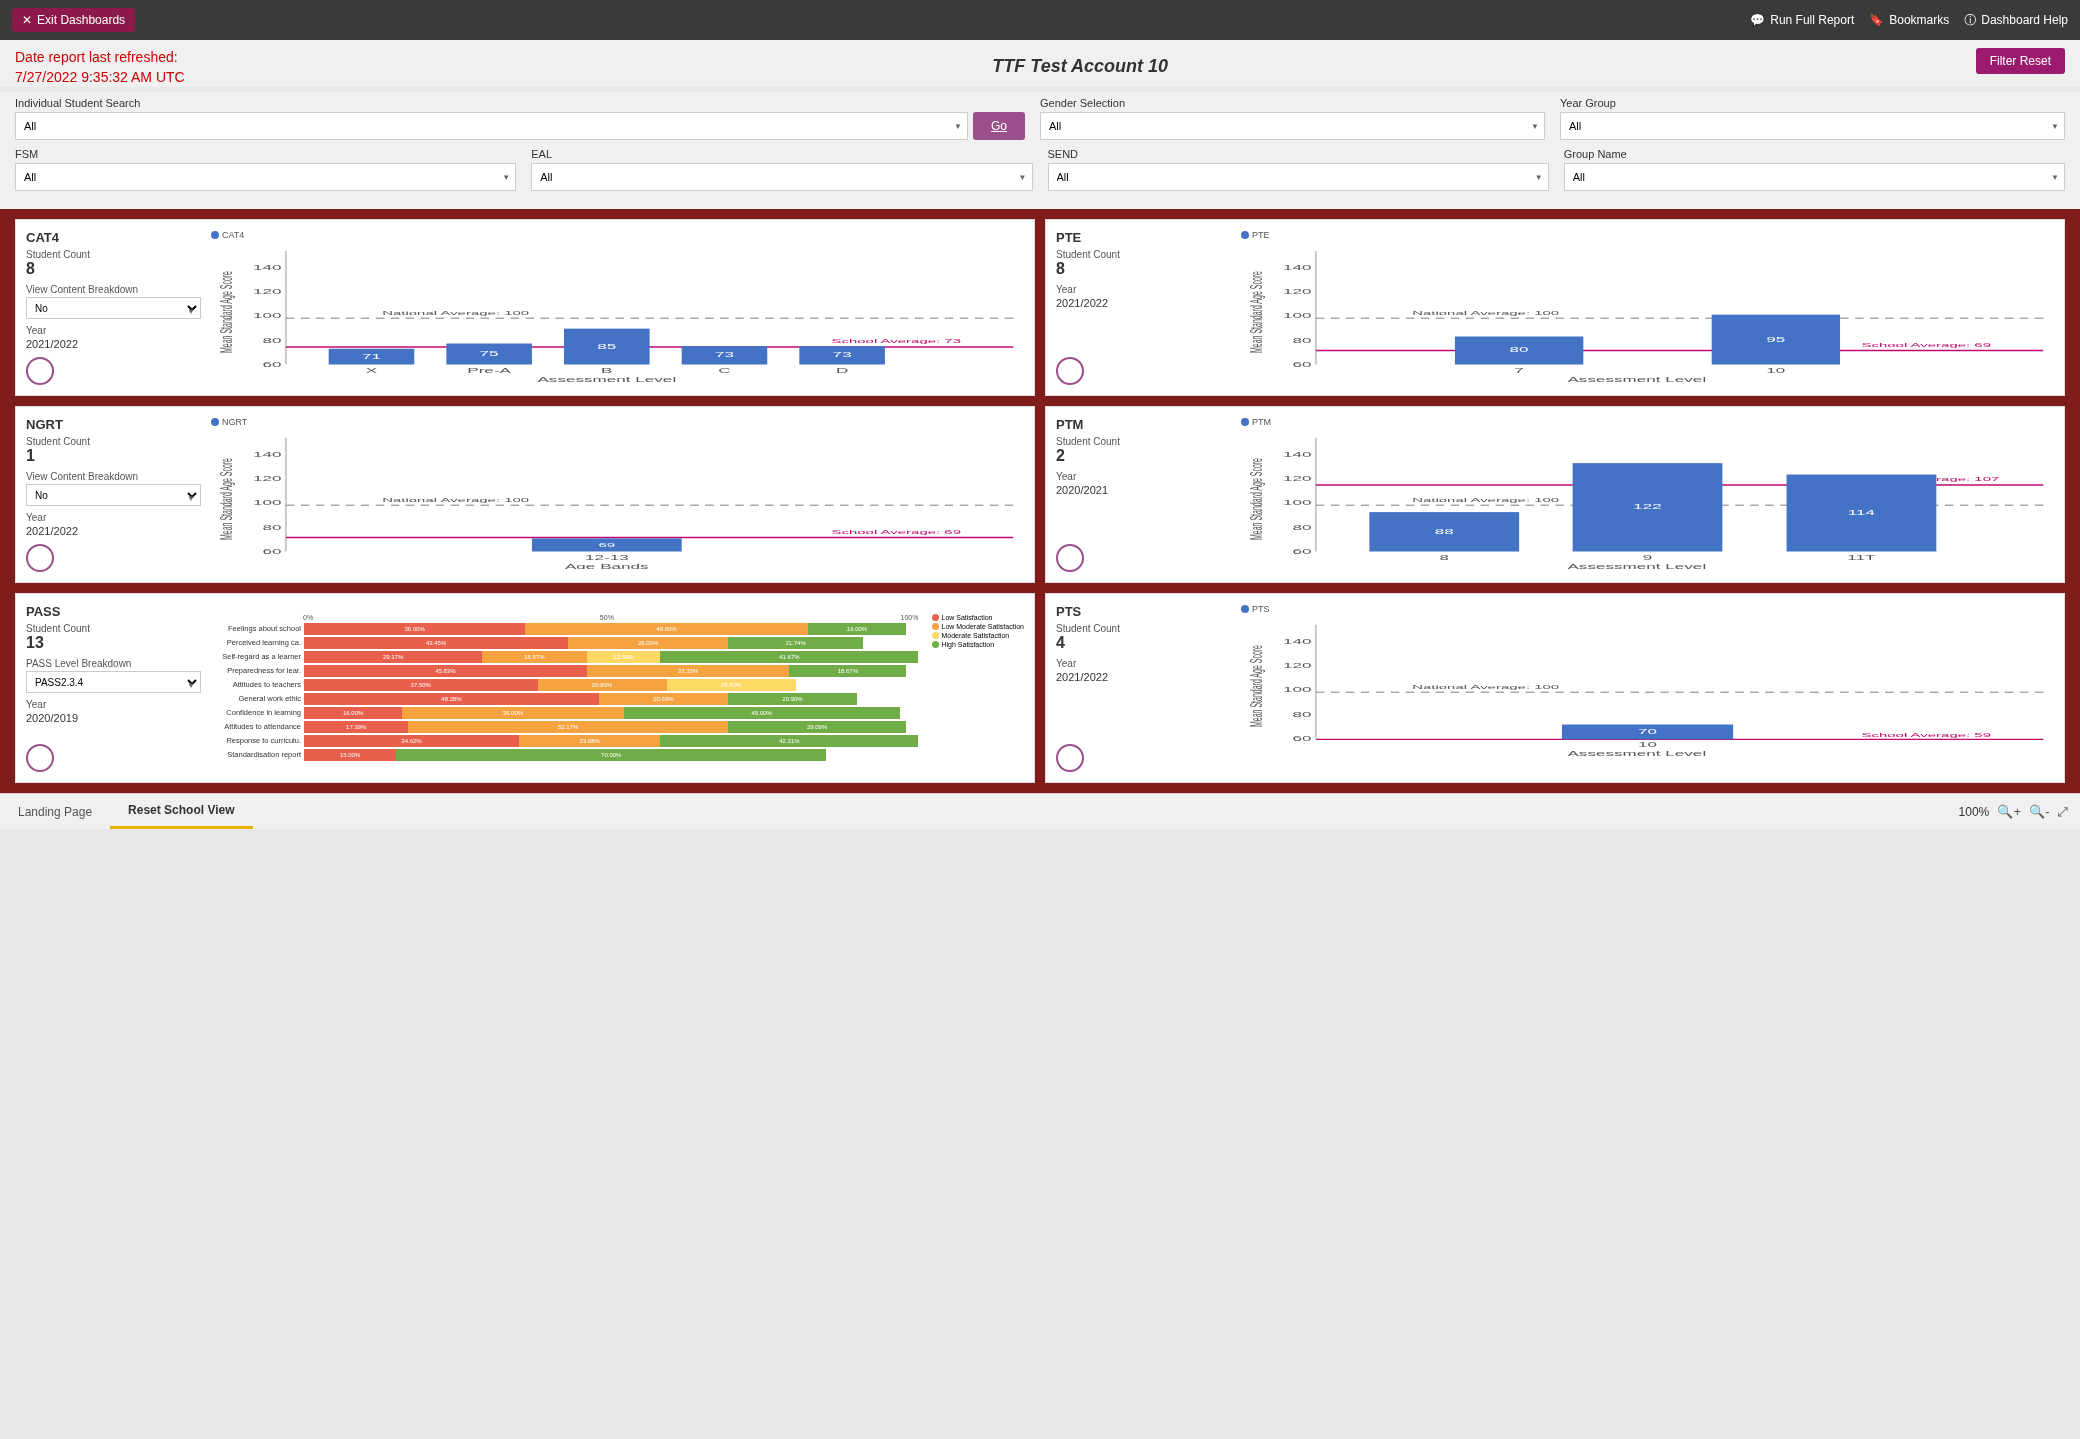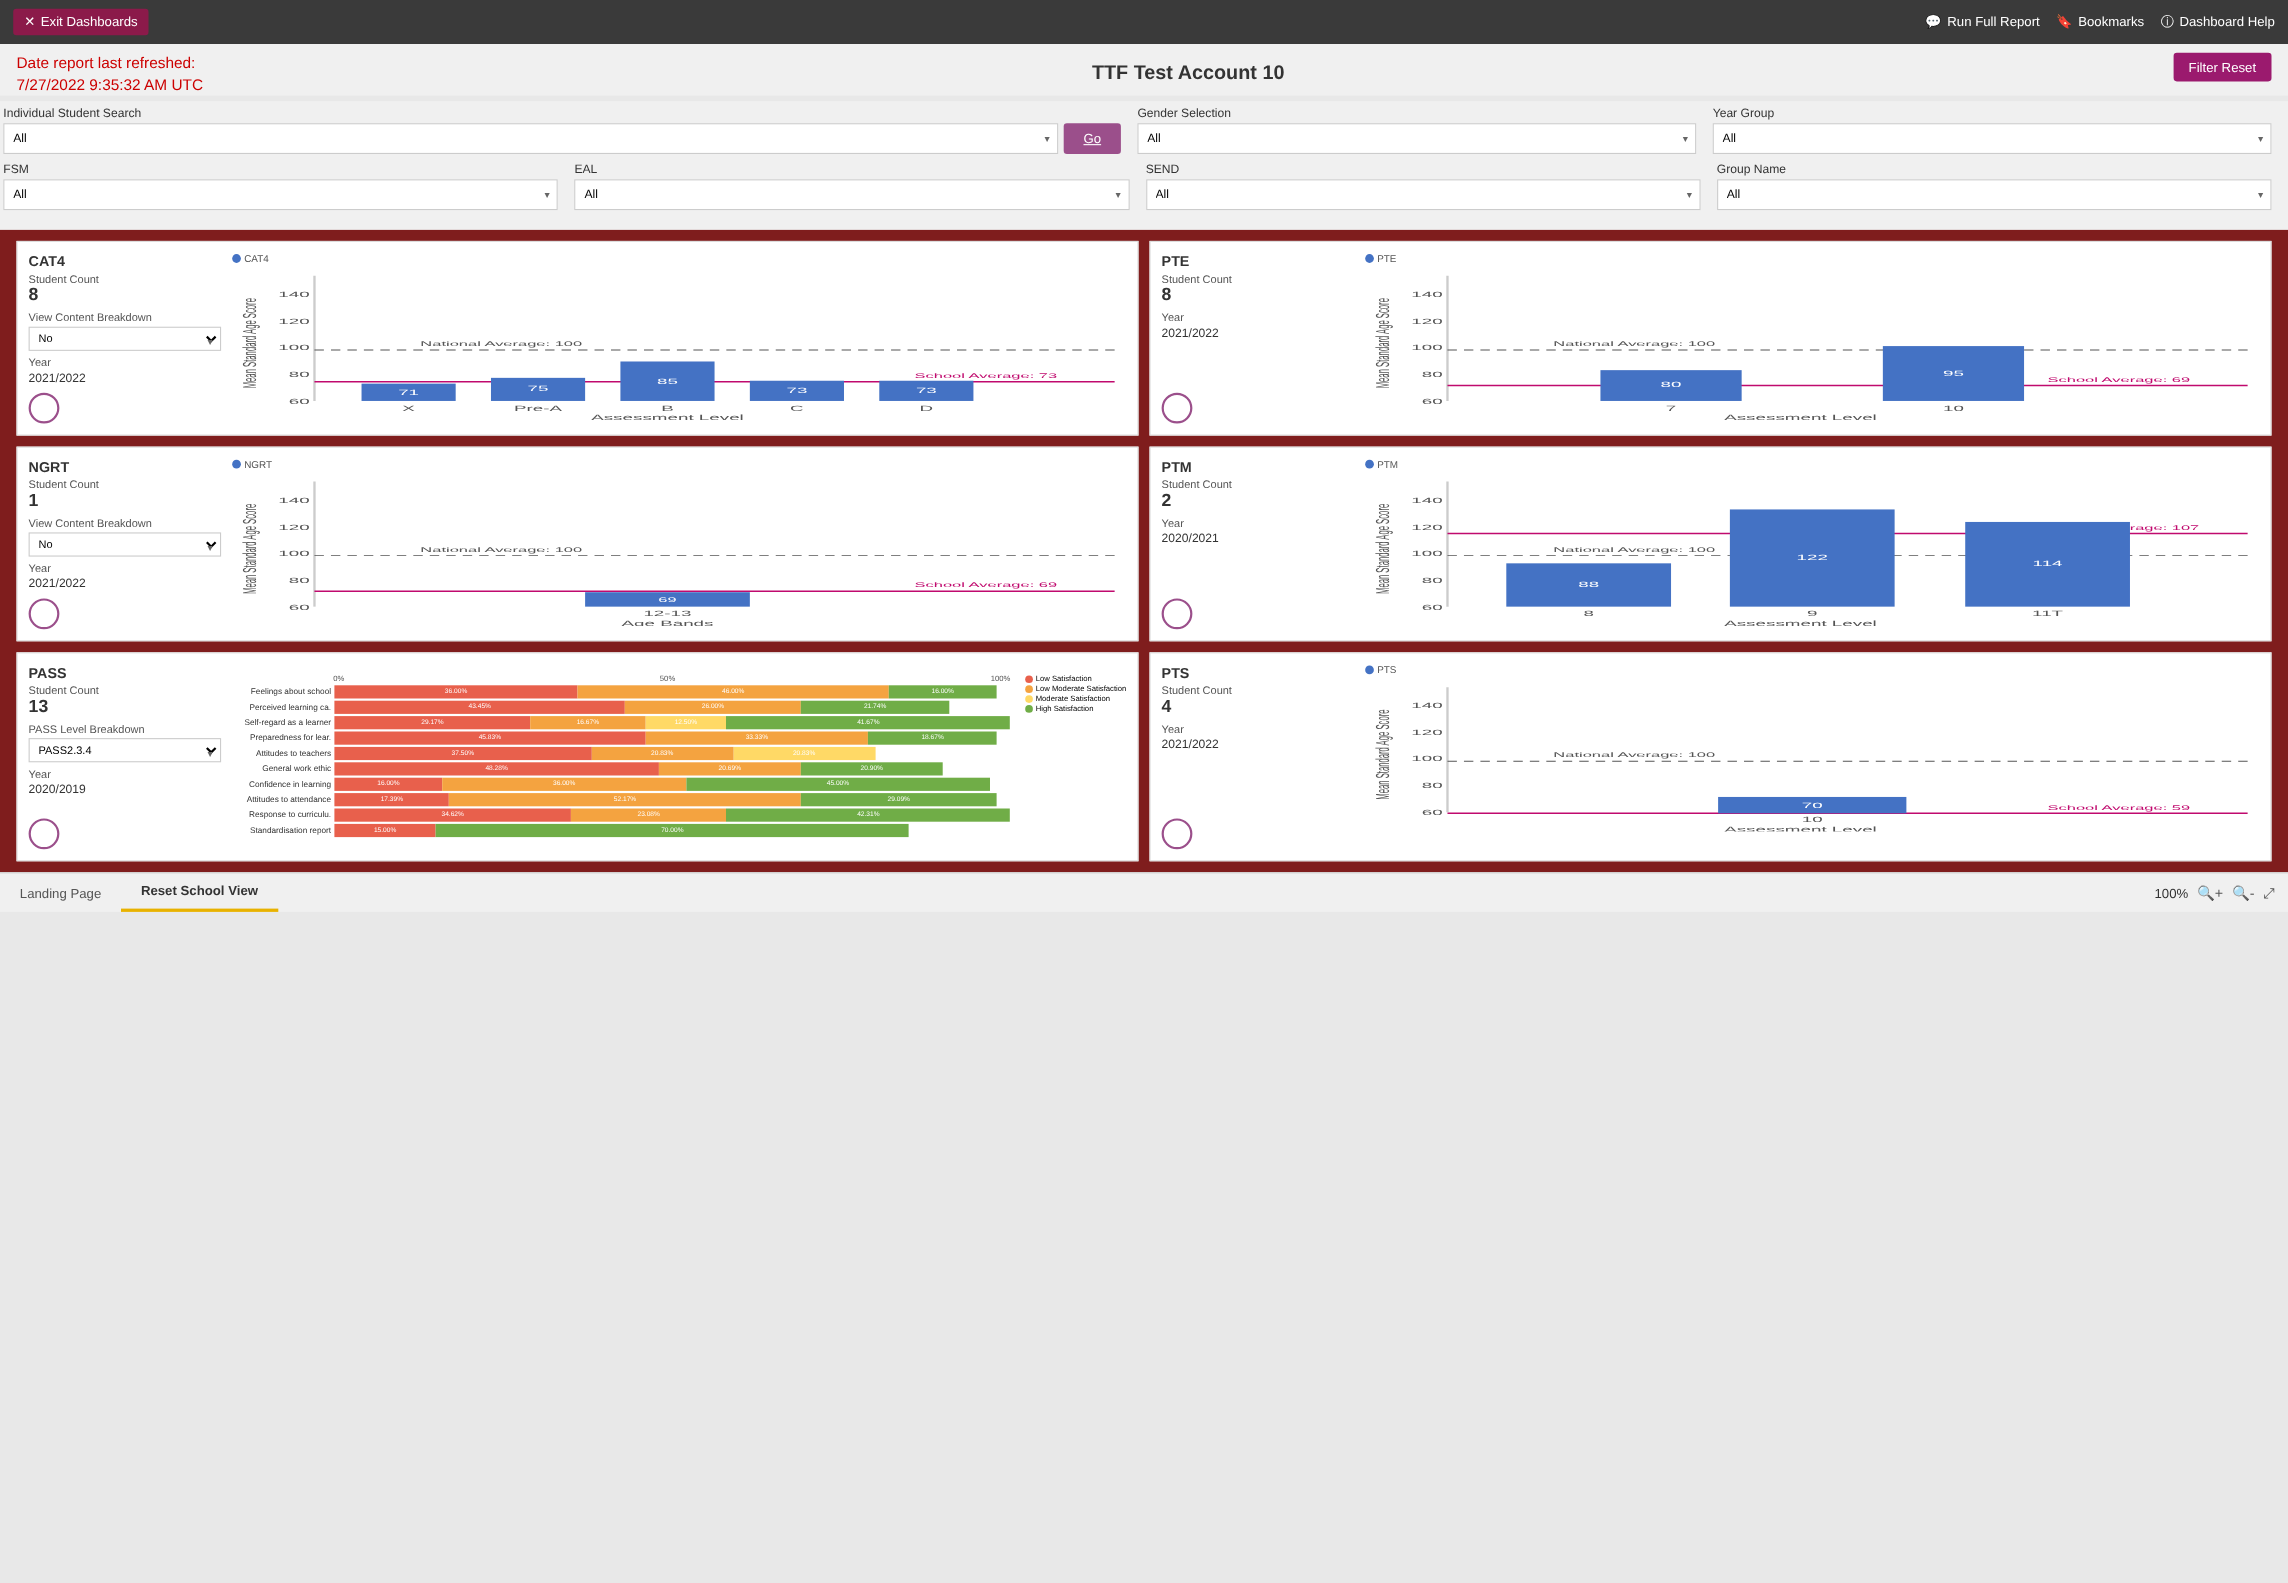--- a/index.html
+++ b/index.html
@@ -39,27 +39,28 @@
     .header-area {
       background: #f0f0f0;
       padding: 8px 15px 0 15px;
     }
     .header-title {
       text-align: center;
       font-size: 18px;
       font-weight: bold;
       color: #333;
       padding: 8px 0;
+      font-style: italic;
     }
     .refresh-info { font-size: 14px; color: #c00; line-height: 1.4; }
 
     
     .filters-area {
       background: #f0f0f0;
-      padding: 5px 15px 10px 3px;
+      padding: 5px 15px 10px 15px;
     }
     .filter-row {
       display: flex;
       align-items: flex-end;
       gap: 15px;
       margin-bottom: 8px;
     }
     .filter-group { display: flex; flex-direction: column; gap: 3px; flex: 1; }
     .filter-group label { font-size: 11px; color: #333; }
     .filter-select {

